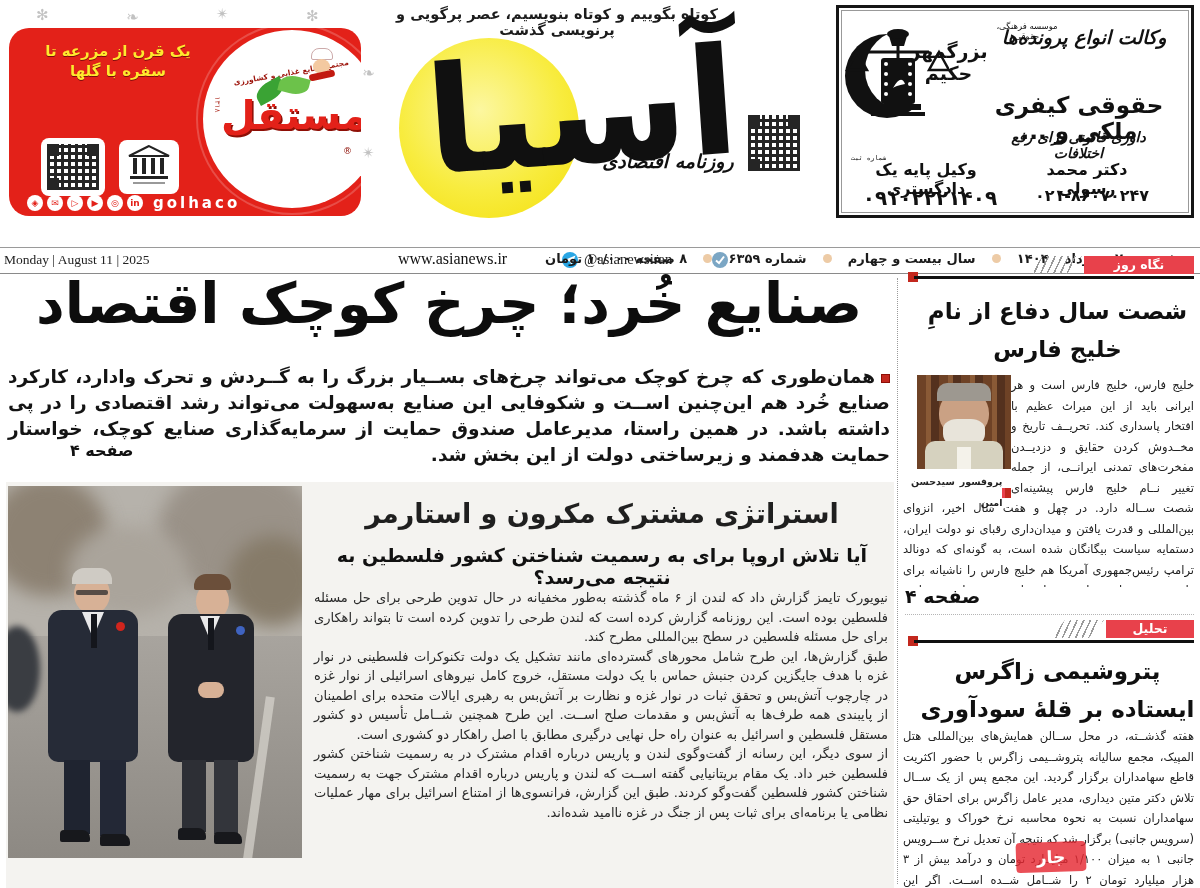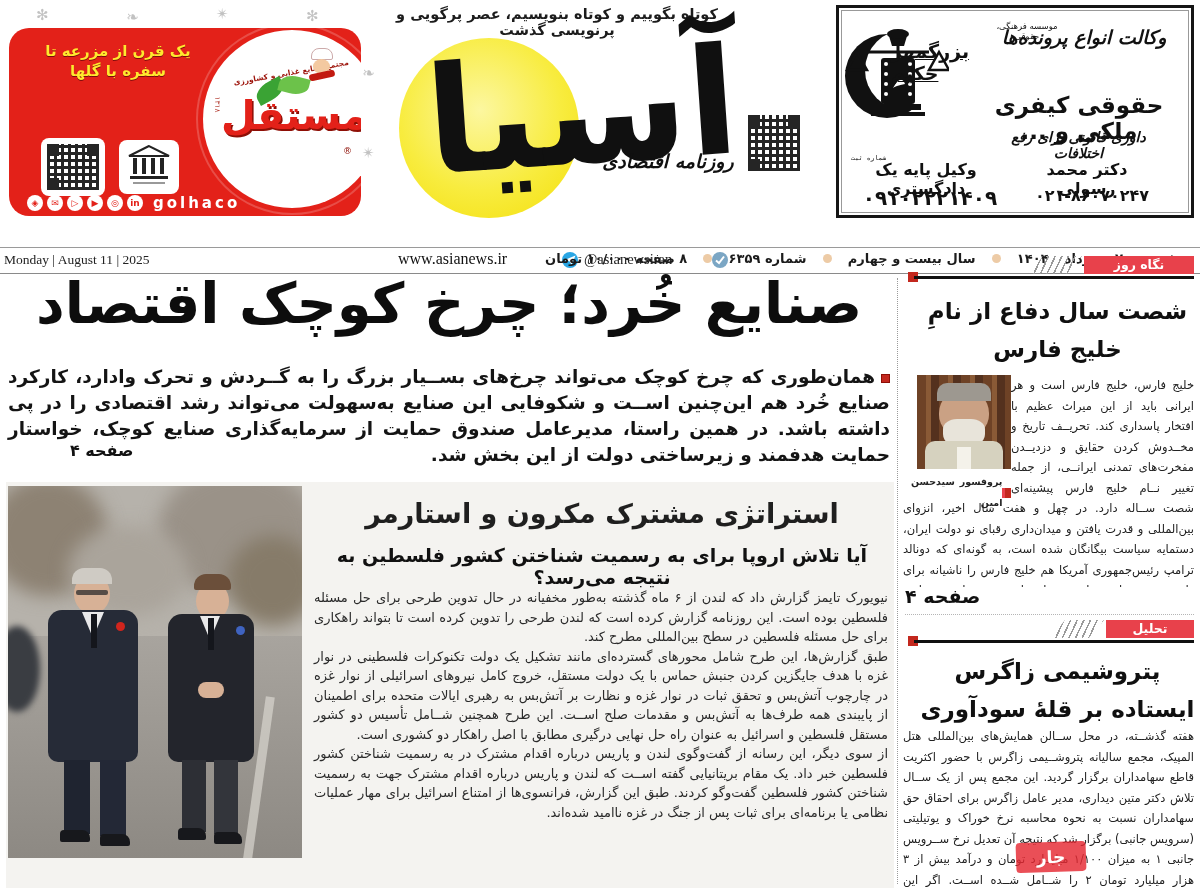--- a/index.html
+++ b/index.html
@@ -48,21 +48,21 @@
          background:radial-gradient(circle at 45% 40%, #fcf7a0 0%, #f8ec3f 55%, #f3de07 100%); }
   #masthead-name { left:382px; top:14px; width:400px; height:200px; font-size:148px; line-height:196px; font-weight:bold; color:#101010; text-align:center; transform:rotate(-4deg); }
   #masthead-sub { left:588px; top:150px; width:160px; font-size:19px; font-weight:bold; font-style:italic; color:#101010; text-align:center; }
   #masthead-qr { left:745px; top:112px; width:58px; height:62px; padding:3px; background:#fff; }
 
   
   #legal-ad { left:836px; top:5px; width:358px; height:213px; border:3.5px solid #151515; box-shadow:inset 0 0 0 2px #fff, inset 0 0 0 3px #999; background:#fff; }
   #legal-ad .t { position:absolute; color:#111; }
   #legal-headline { right:12px; top:18px; width:190px; font-size:19px; font-weight:bold; font-style:italic; text-align:center; }
   #legal-orgtype { left:148px; top:13px; width:80px; font-size:8.5px; text-align:center; }
-  #legal-orgname { left:52px; top:32px; width:115px; font-size:19px; font-weight:bold; text-align:left;text-decoration:underline; }
+  #legal-orgname { left:52px; top:32px; width:115px; font-size:19px; font-weight:bold; text-align:center; }
   #legal-services { right:12px; top:84px; width:200px; font-size:23px; font-weight:bold; text-align:center; }
   #legal-tagline { right:20px; top:121px; width:185px; font-size:14px; font-weight:bold; font-style:italic; text-align:center; }
   #legal-lawyer { right:34px; top:152px; width:140px; font-size:16px; font-weight:bold; text-align:center; }
   #legal-title { left:12px; top:152px; width:150px; font-size:16px; font-weight:bold; text-align:center; }
   #legal-phone1 { right:24px; top:178px; width:150px; font-size:16px; font-weight:bold; text-align:center; letter-spacing:1px; }
   #legal-phone2 { left:16px; top:178px; width:150px; font-size:20px; font-weight:bold; text-align:center; letter-spacing:1px; }
   #legal-reg { left:12px; top:146px; font-size:6.5px; color:#333;font-family:Liberation Mono, monospace; }
 
   
   #datebar { left:0; top:227px; width:1200px; height:27px; border-top:1.5px solid #9a9a9a; border-bottom:1.5px solid #8a8a8a; background:#fff;margin-top:20px; }

